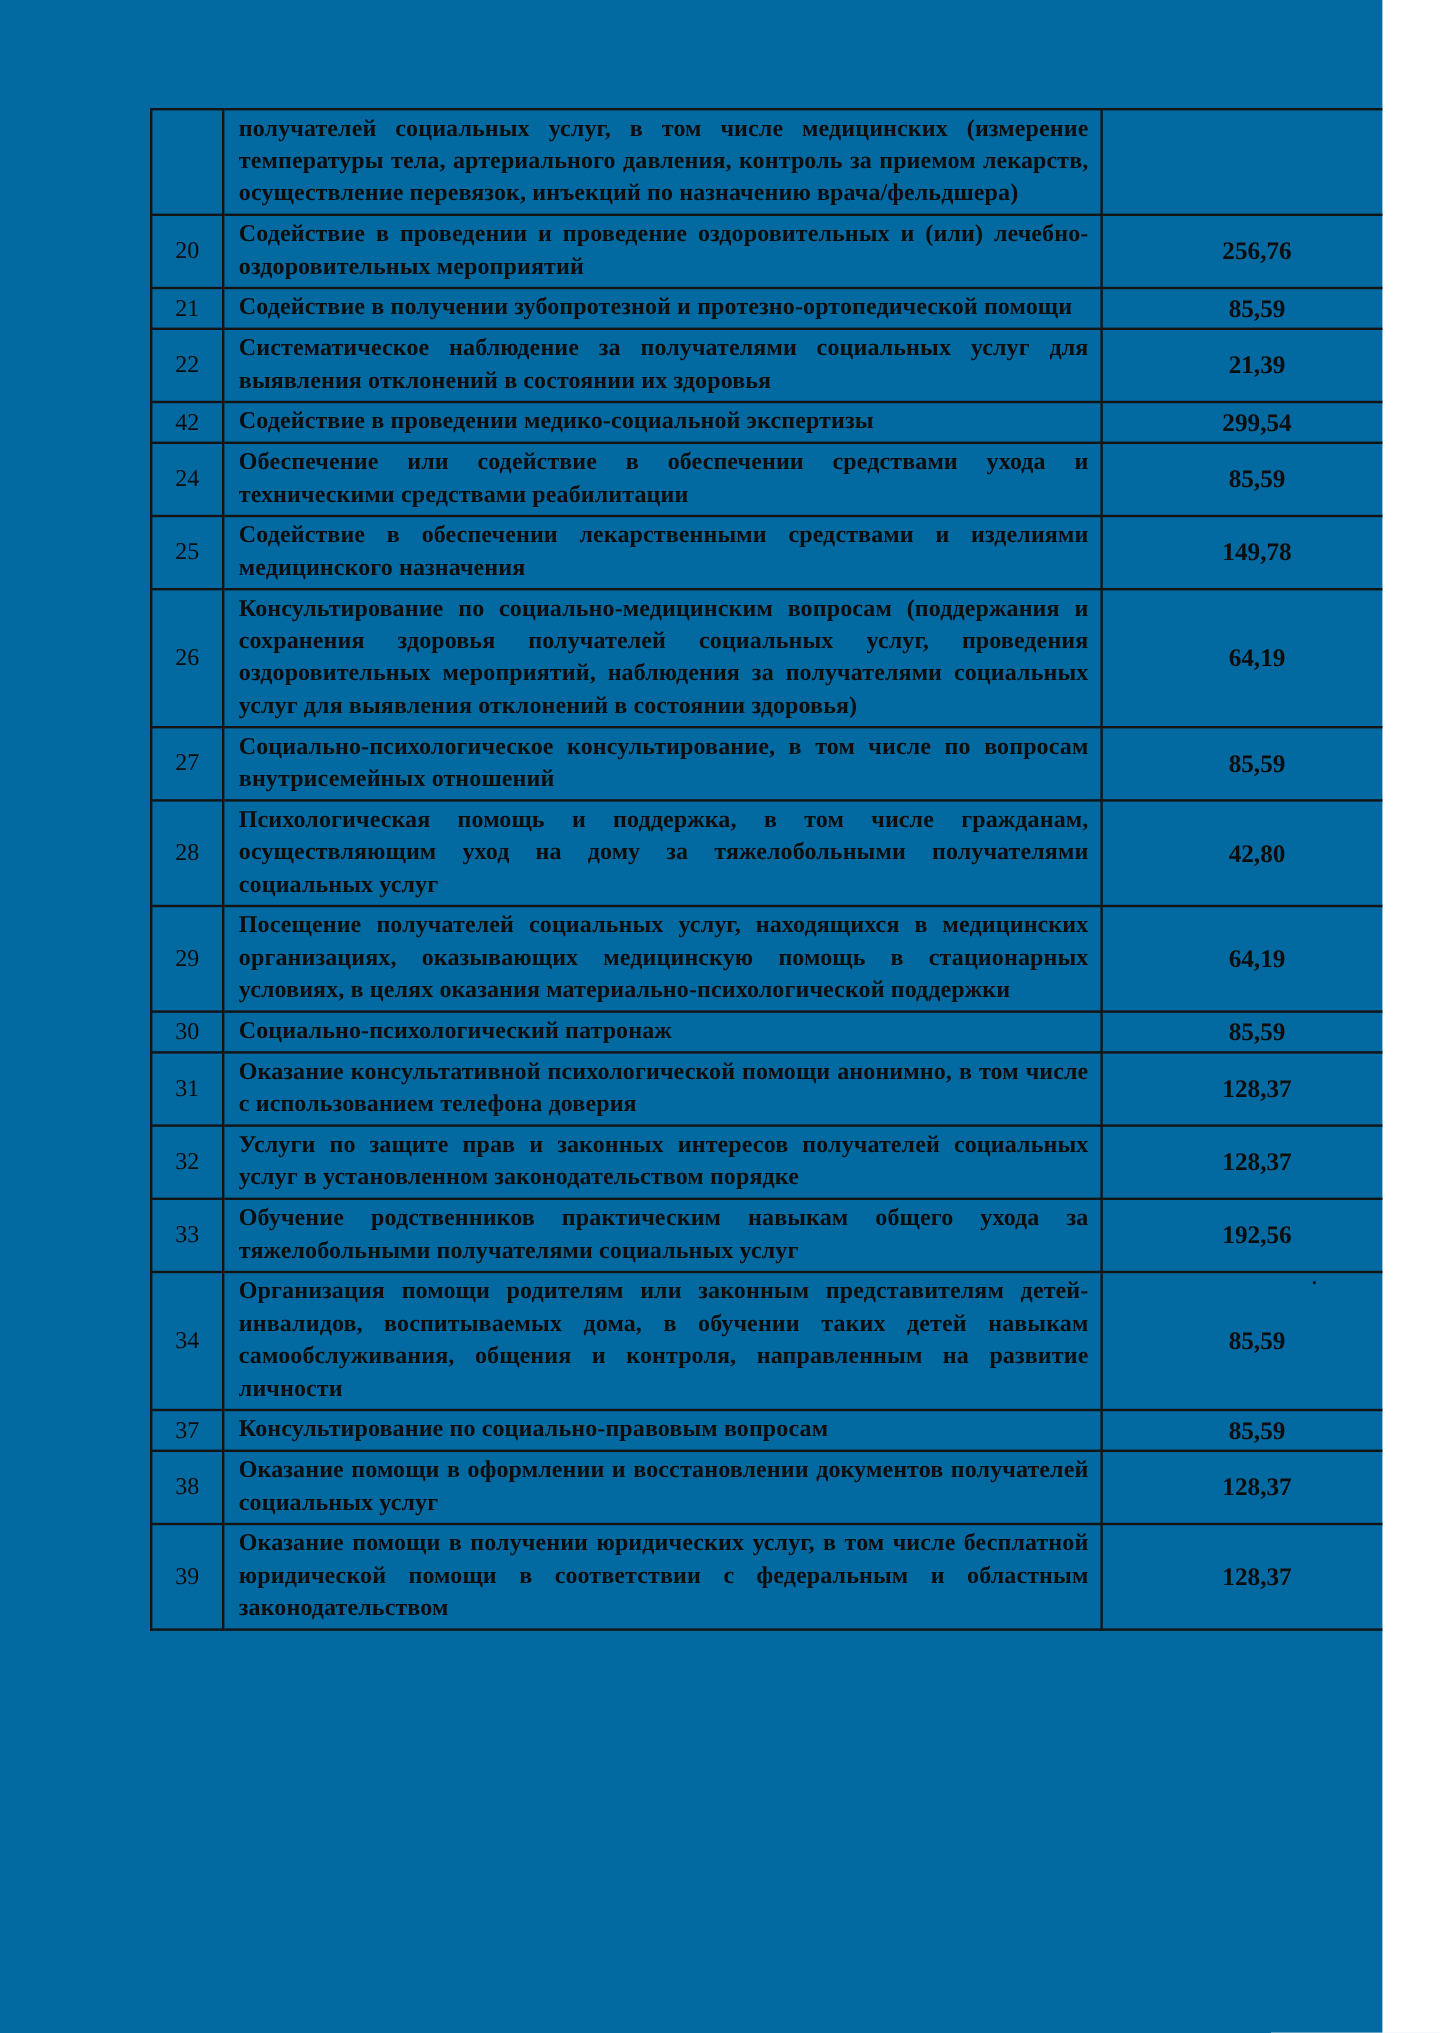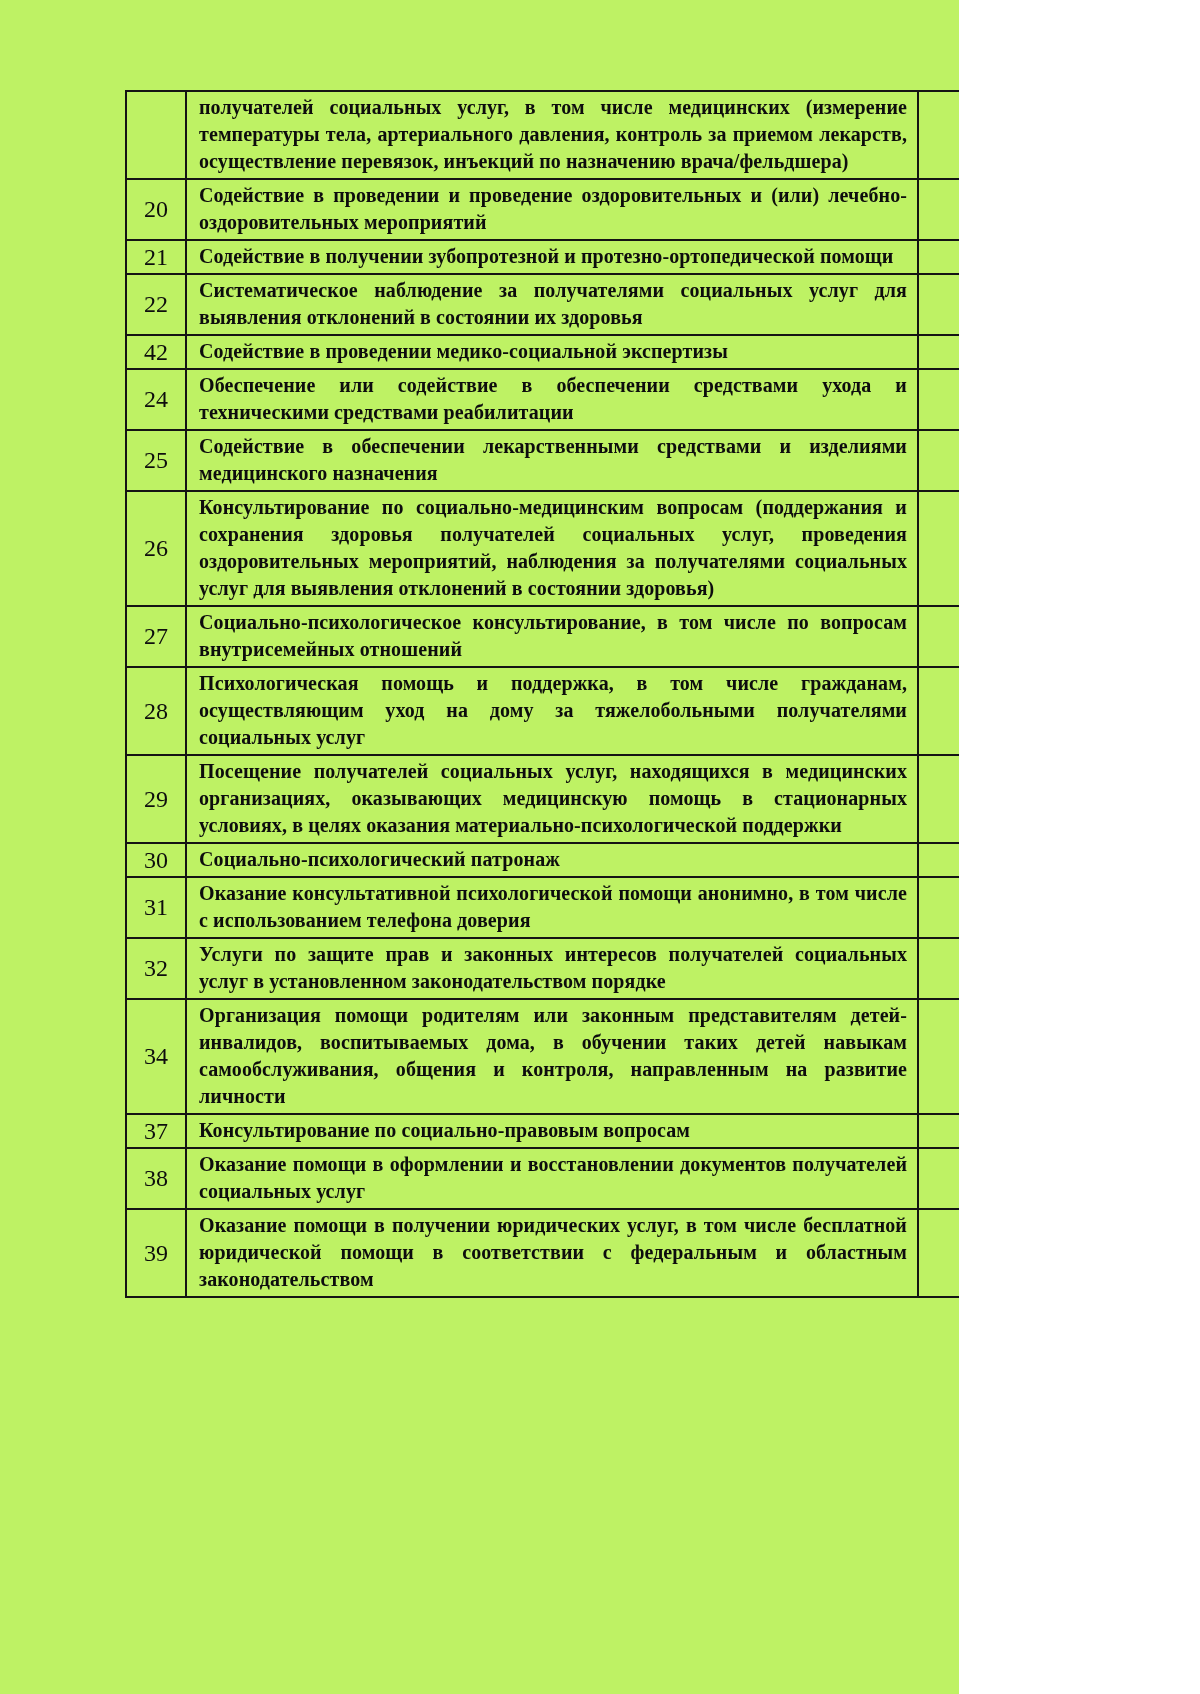--- a/index.html
+++ b/index.html
@@ -2,44 +2,44 @@
 <html><head>
 <meta charset="utf-8">
 <style>
   html, body {
     margin: 0;
     padding: 0;
     background: #ffffff;
   }
   .page {
     position: relative;
-    width: 959px;
+    width: 1152px;
     height: 1694px;
-    background: #bef264;
+    background: #0369a1;
     font-family: "Liberation Serif", serif;
     color: #0d0d0d;
     overflow: hidden;
   }
   .doc-table {
     position: absolute;
     left: 125px;
     top: 90px;
     width: 1015px;
     border-collapse: collapse;
     table-layout: fixed;
   }
   .doc-table td {
     border: 2px solid #141414;
     overflow: hidden;
   }
   .col-num {
     width: 54px;
     text-align: center;
     vertical-align: middle;
-    font-size: 24px;
+    font-size: 20px;
     font-weight: 400;
     padding: 1px 2px;
   }
   .col-desc {
     width: 708px;
     text-align: justify;
     text-justify: inter-word;
     vertical-align: top;
     font-size: 20px;
     font-weight: 700;
@@ -135,20 +135,25 @@
           <td class="col-num">31</td>
           <td class="col-desc">Оказание консультативной психологической помощи анонимно, в том числе с использованием телефона доверия</td>
           <td class="col-price"><span>128,37</span></td>
         </tr>
         <tr>
           <td class="col-num">32</td>
           <td class="col-desc">Услуги по защите прав и законных интересов получателей социальных услуг в установленном законодательством порядке</td>
           <td class="col-price"><span>128,37</span></td>
         </tr>
         <tr>
+          <td class="col-num">33</td>
+          <td class="col-desc">Обучение родственников практическим навыкам общего ухода за тяжелобольными получателями социальных услуг</td>
+          <td class="col-price"><span>192,56</span></td>
+        </tr>
+        <tr>
           <td class="col-num">34</td>
           <td class="col-desc">Организация помощи родителям или законным представителям детей-инвалидов, воспитываемых дома, в обучении таких детей навыкам самообслуживания, общения и контроля, направленным на развитие личности</td>
           <td class="col-price"><span>85,59</span><span class="price-mark">·</span></td>
         </tr>
         <tr>
           <td class="col-num">37</td>
           <td class="col-desc">Консультирование по социально-правовым вопросам</td>
           <td class="col-price"><span>85,59</span></td>
         </tr>
         <tr>

